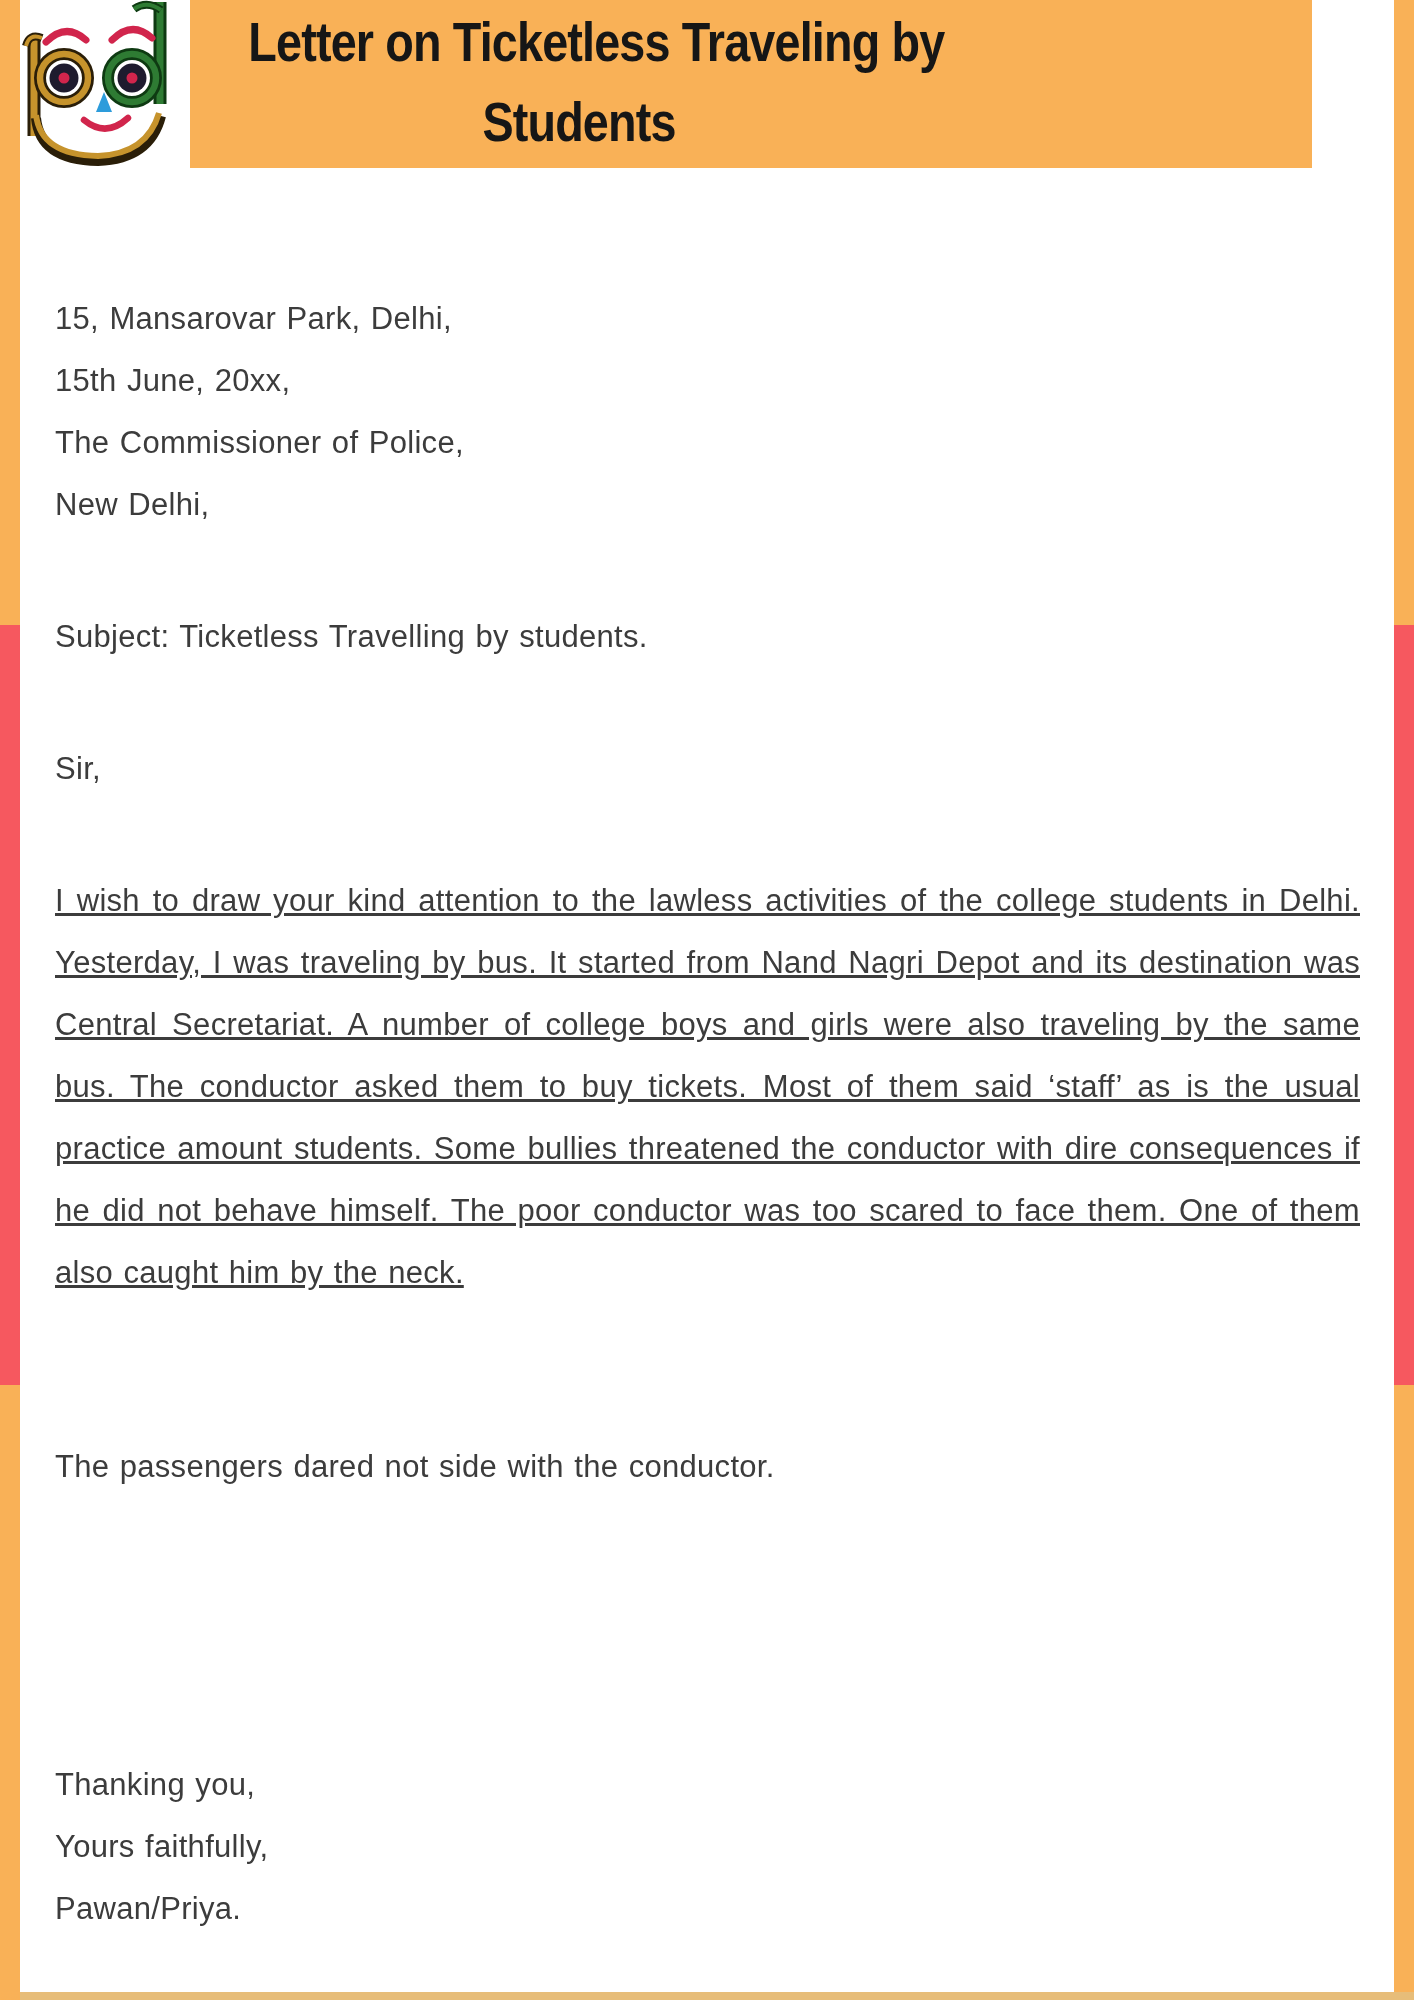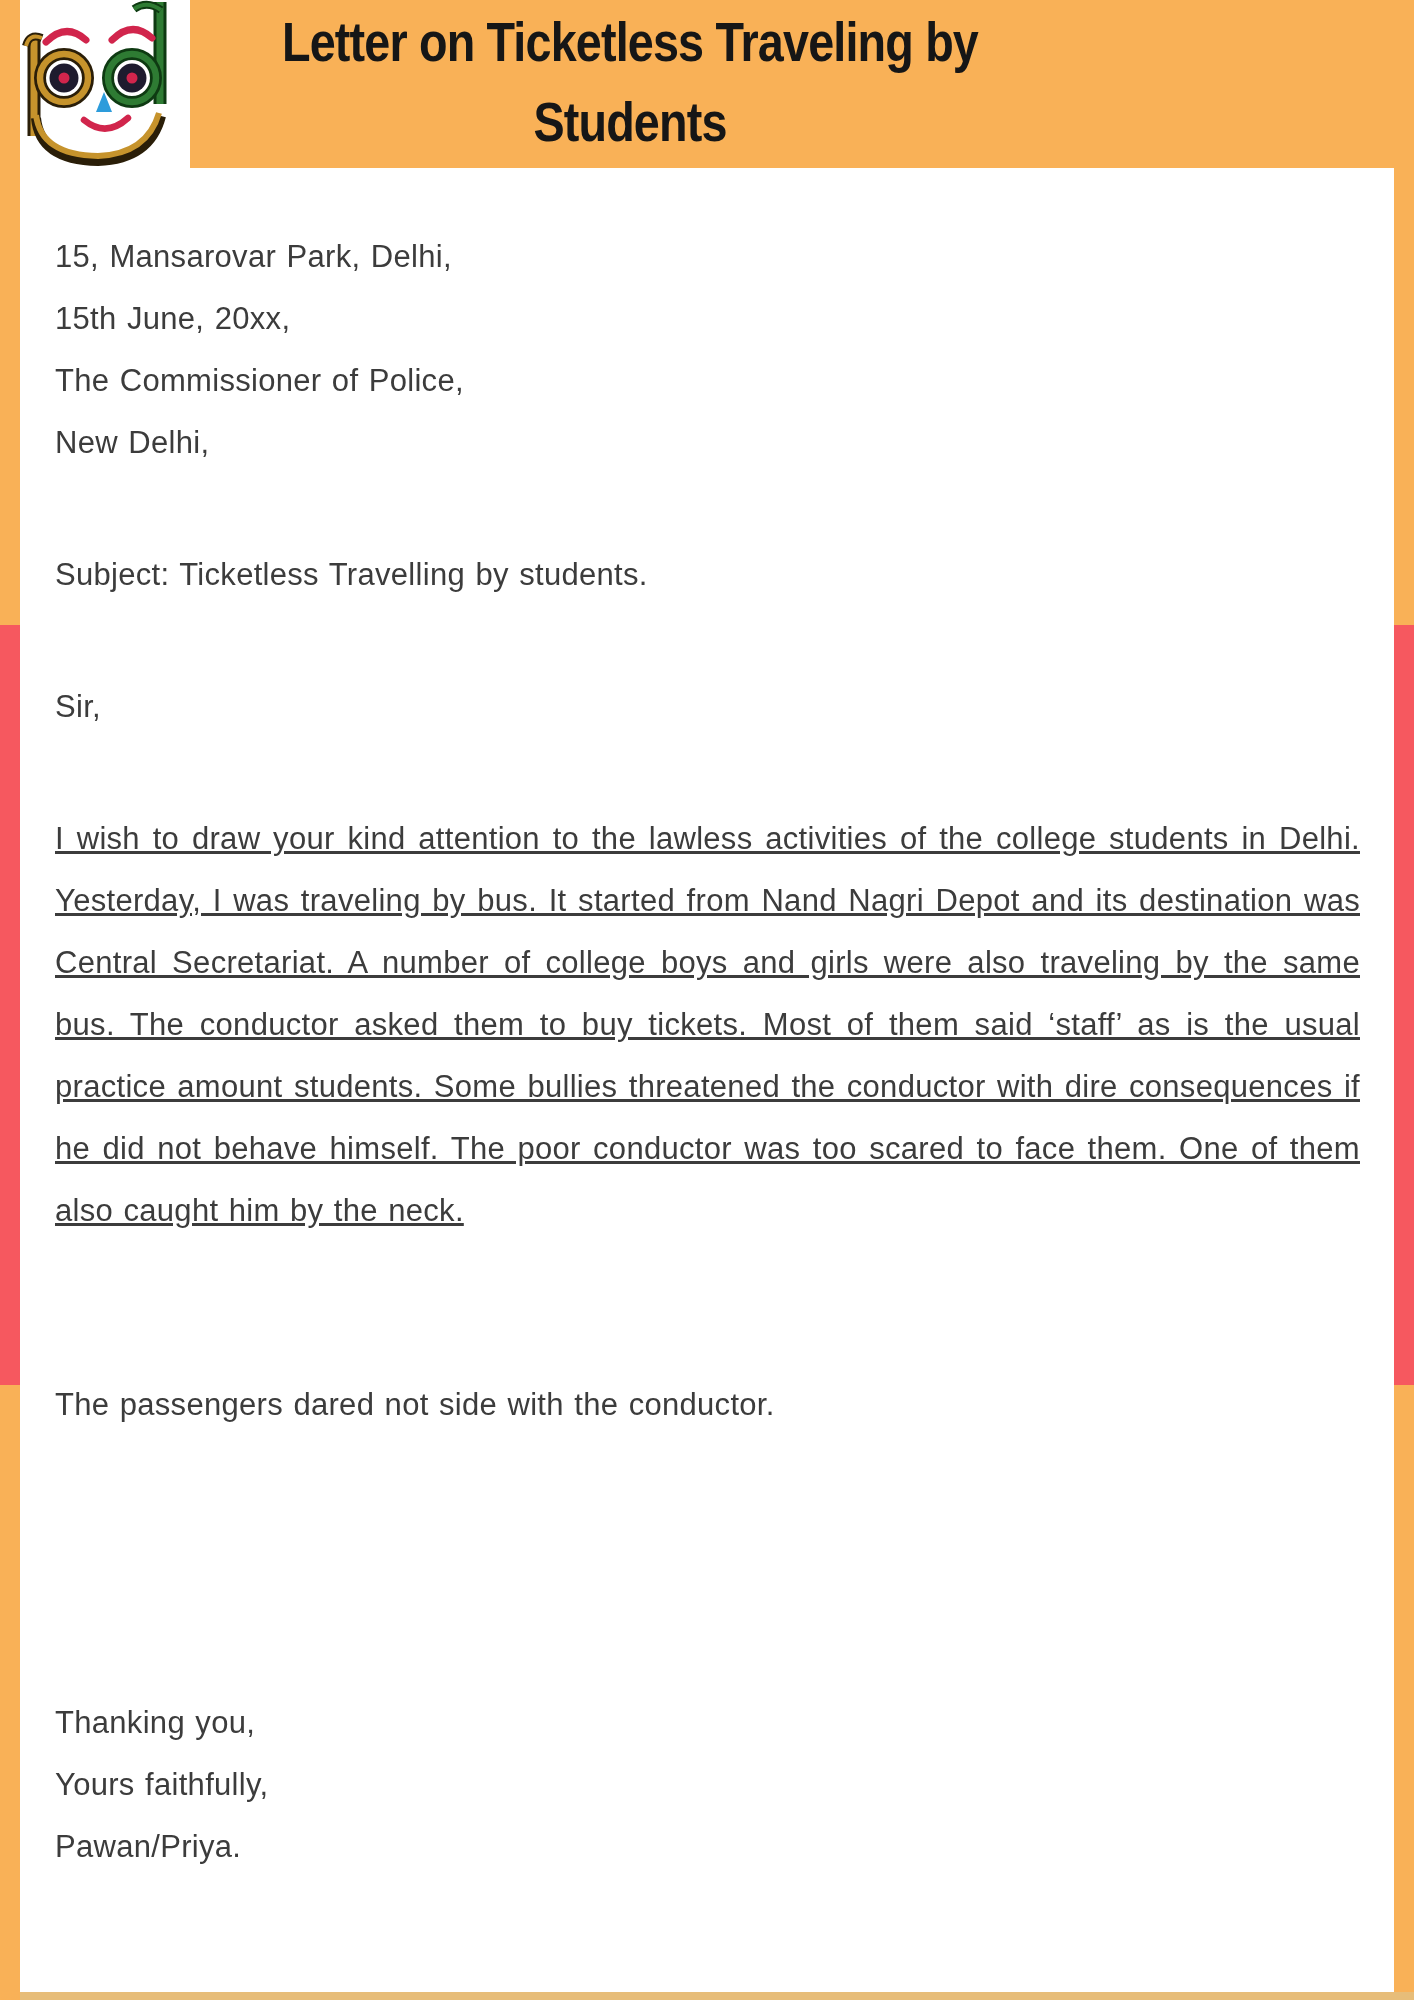--- a/index.html
+++ b/index.html
@@ -15,33 +15,33 @@
   .strip-left{left:0;}
   .strip-right{right:0;}
   .seg-orange-top{height:625px;background:var(--orange,#F9B157);}
   .seg-red{height:760px;background:var(--red,#F6585F);}
   .seg-orange-bottom{flex:1;background:var(--orange,#F9B157);}
 
   
   .bottom-bar{position:absolute;left:20px;right:0;bottom:0;height:8px;background:var(--tan,#E7BD79);z-index:4;}
 
   
-  header{position:relative;width:1414px;height:168px;background:var(--orange,#F9B157);z-index:2;}
+  header{position:relative;width:1312px;height:168px;background:var(--orange,#F9B157);z-index:2;}
   .logo-box{position:absolute;left:20px;top:0;width:170px;height:168px;background:#ffffff;overflow:hidden;}
   .logo-svg{display:block;width:170px;height:168px;}
   .title{
     margin:0 344px 0 190px;padding-top:2px;text-align:center;
     font-size:55px;font-weight:800;letter-spacing:-1px;line-height:80px;
     color:var(--title,#161616);transform:scaleX(0.85);transform-origin:50% 0;
     white-space:nowrap;
   }
 
   
   .content{
-    position:relative;margin:0 54px 0 55px;padding-top:58px;
+    position:relative;margin:0 54px 0 55px;padding-top:120px;
     font-size:31px;line-height:62px;color:var(--text,#3C3C3C);
     letter-spacing:0.3px;word-spacing:1.5px;z-index:1;
   }
   .block{margin:0 0 70px 0;}
   .justify{text-align:justify;text-decoration:underline;}
   .p1{min-height:496px;}
   .p2wrap{min-height:248px;}
   .p2wrap p{margin:0;}
   p{margin:0;}
 

